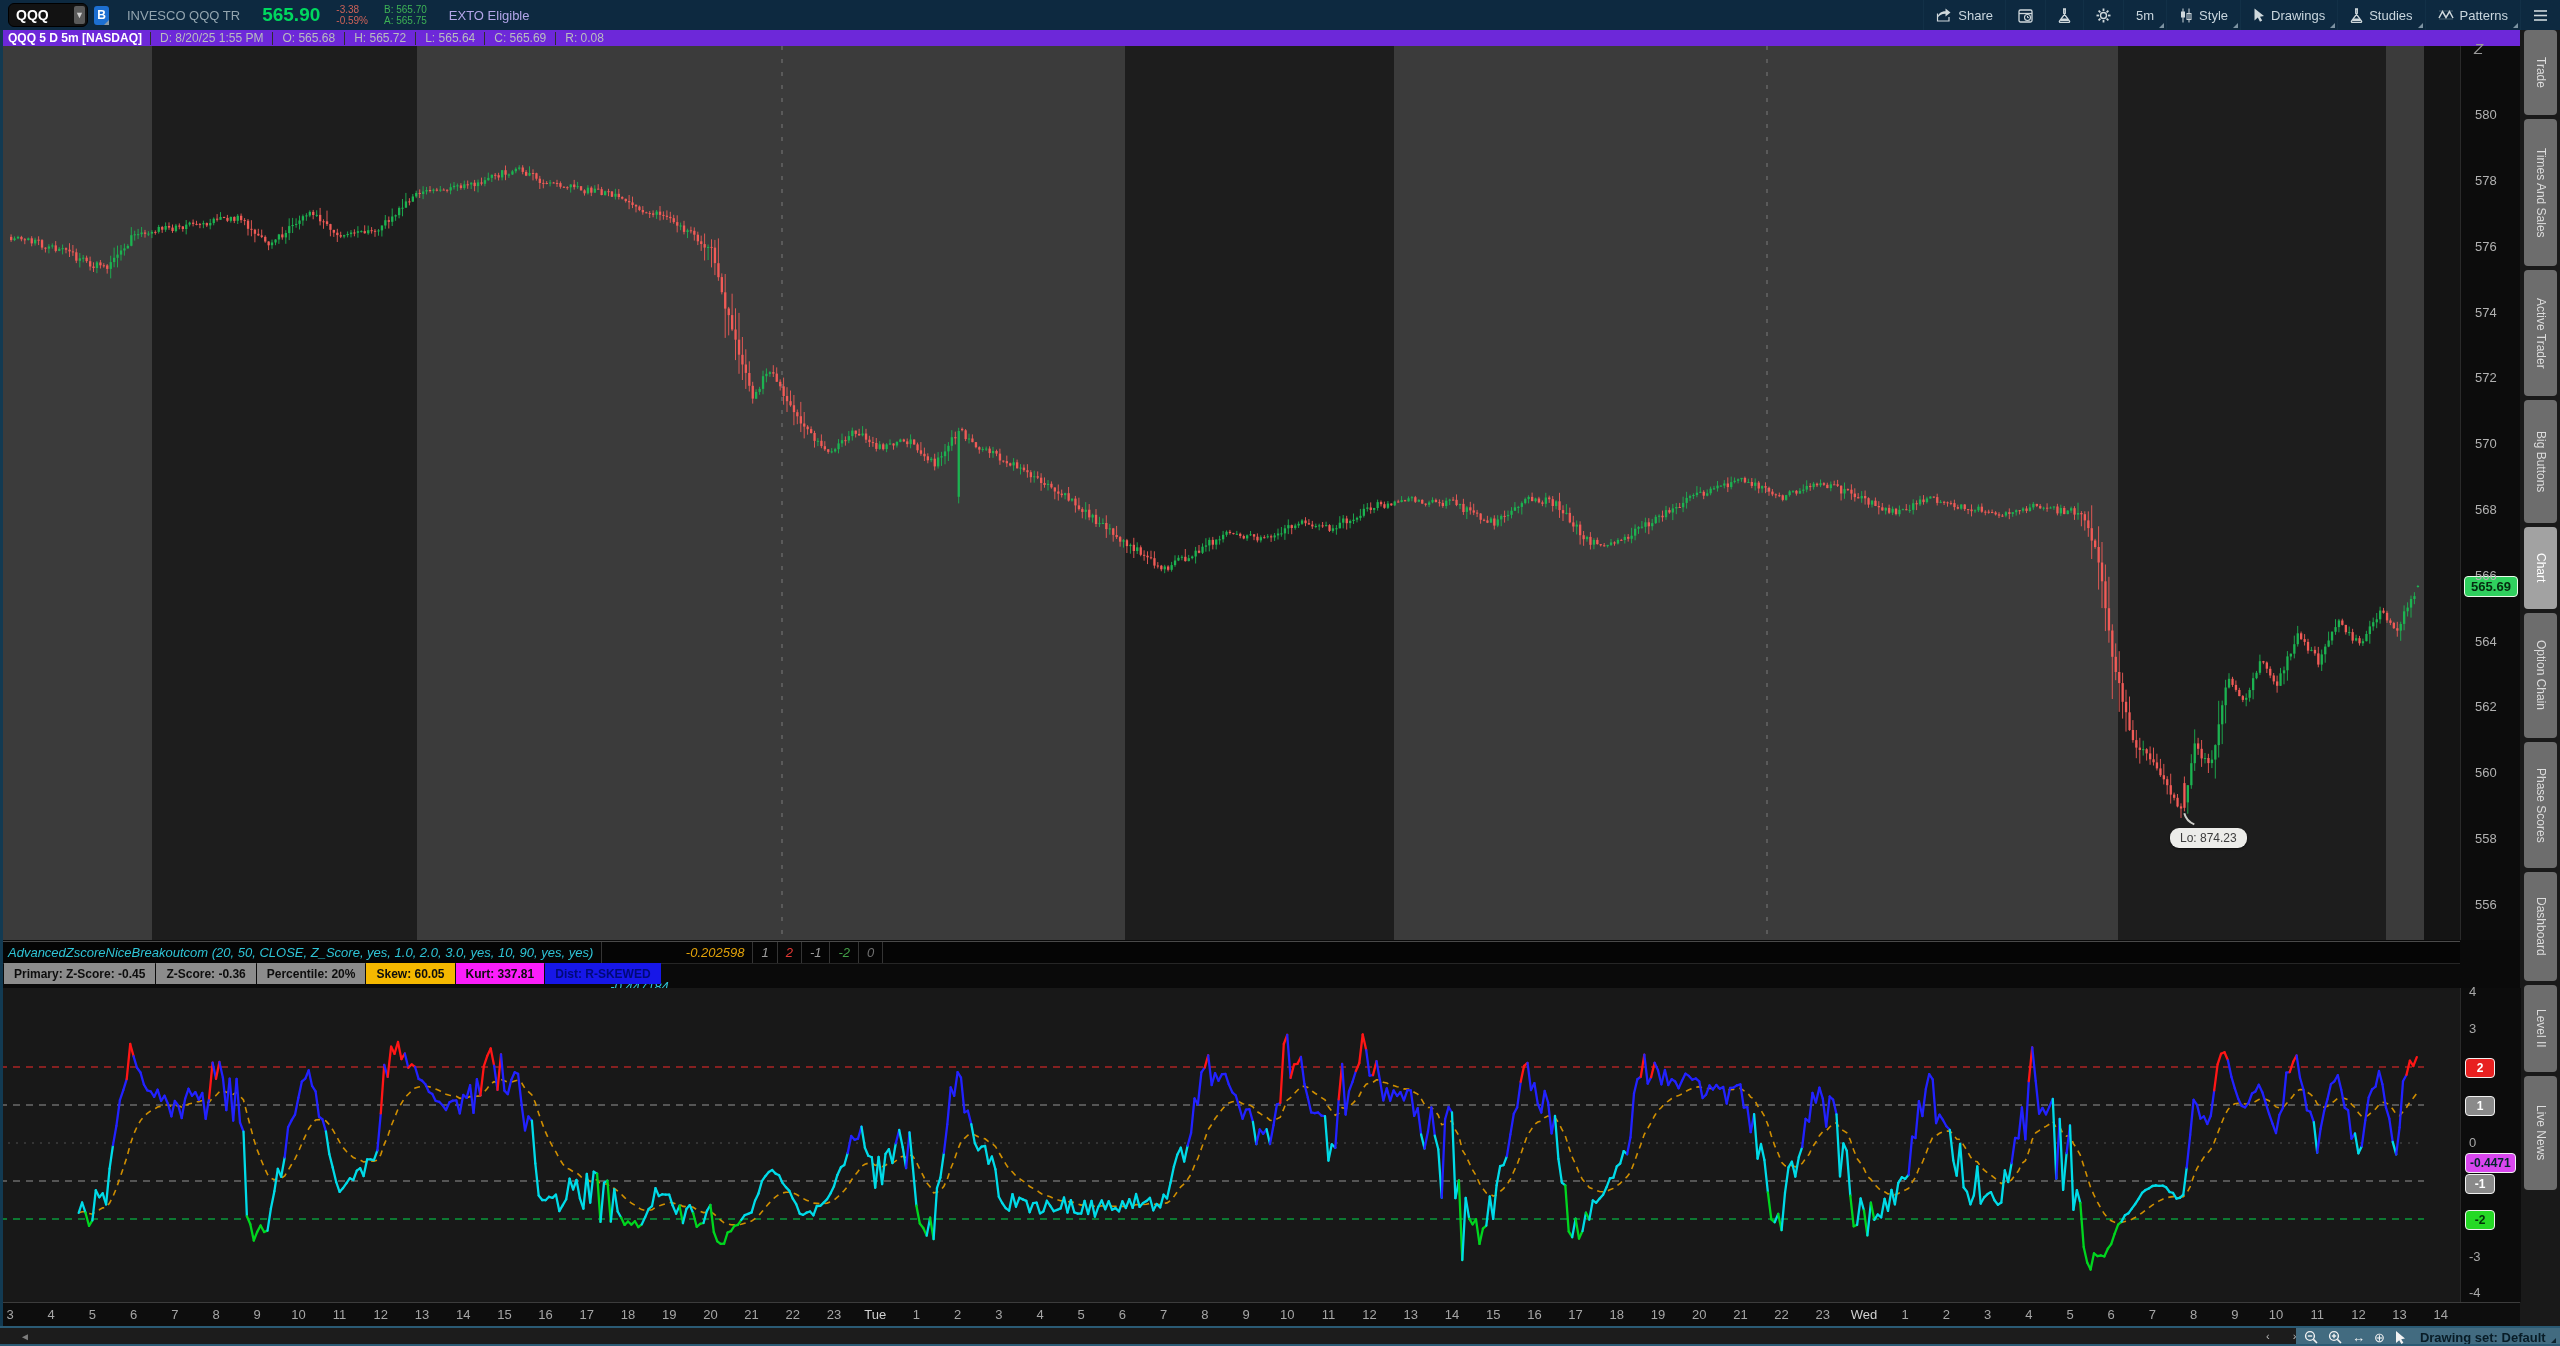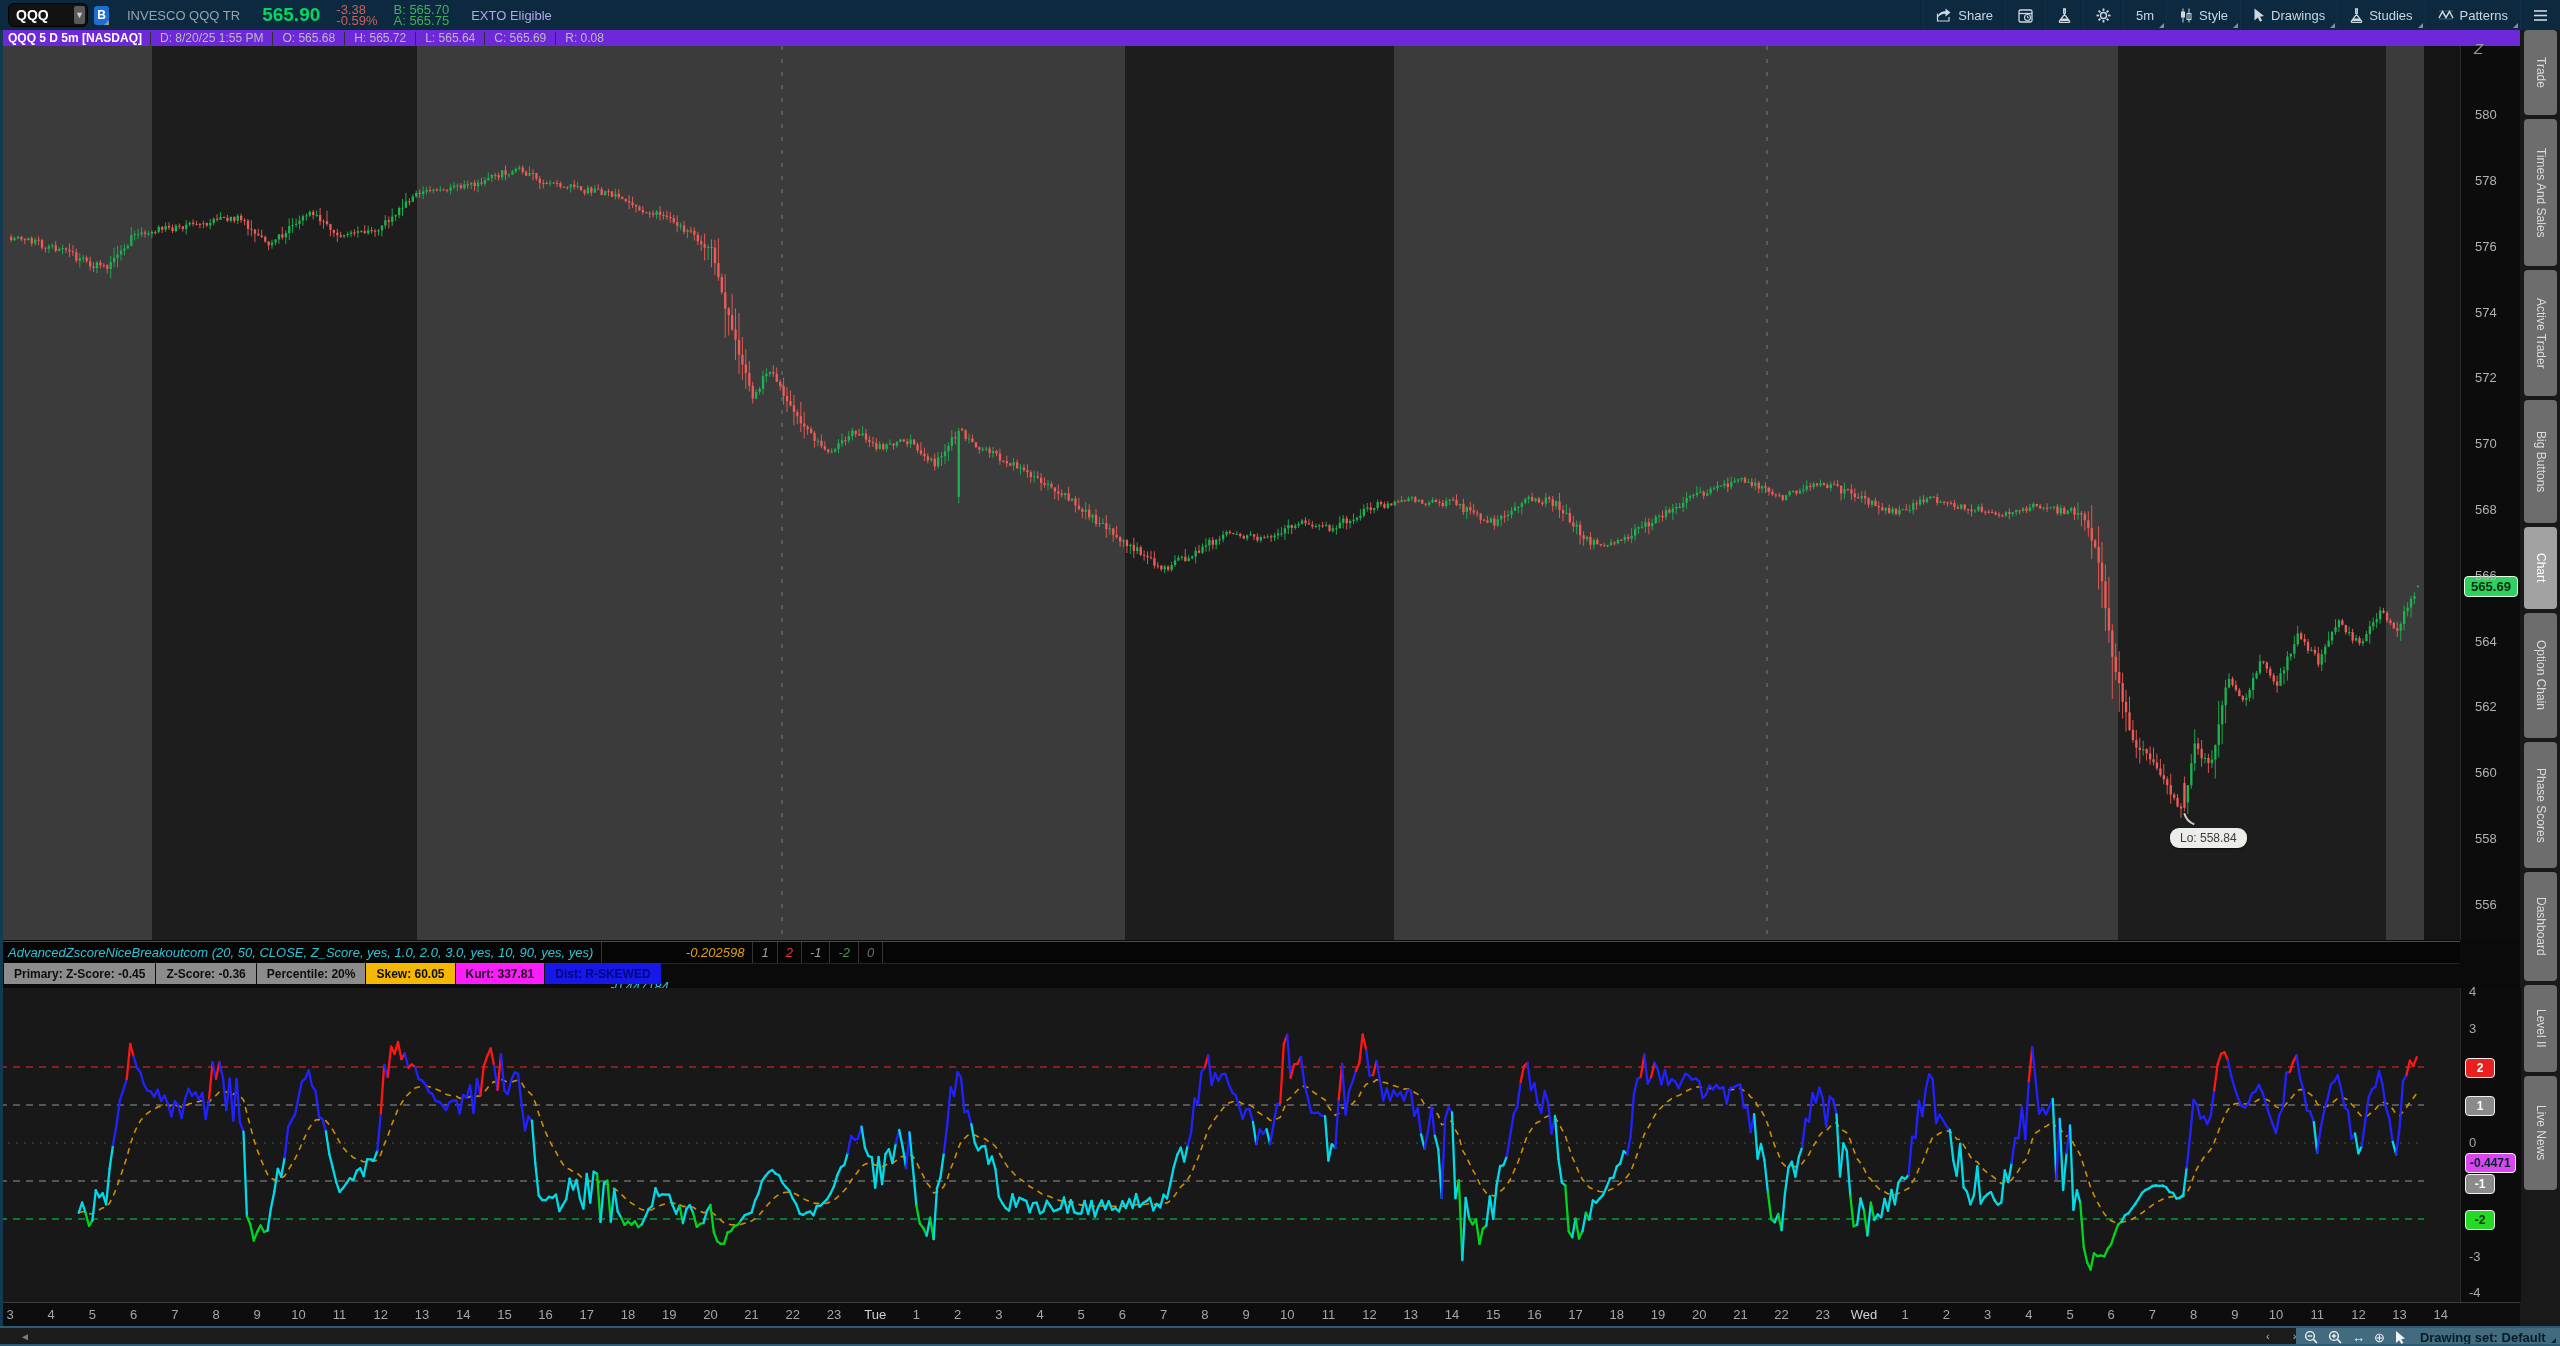--- a/index.html
+++ b/index.html
@@ -8,21 +8,21 @@
 
   
   .toolbar{position:absolute;left:0;top:0;width:2560px;height:30px;background:#0d2940;display:flex;align-items:center;color:#c9d6de;font-size:13px;}
   .symbol-box{position:relative;margin-left:8px;width:78px;height:22px;background:#121212;border:1px solid #000;border-radius:6px;display:flex;align-items:center;}
   .symbol-box input{background:transparent;border:none;outline:none;color:#fff;font-size:14px;font-weight:bold;width:56px;padding-left:7px;font-family:"Liberation Sans",sans-serif;}
   .symbol-dd{width:16px;height:18px;margin-right:2px;background:#5a5a5a;border-radius:2px;color:#cfcfcf;font-size:9px;display:flex;align-items:center;justify-content:center;}
   .fold{position:absolute;right:0;bottom:0;width:0;height:0;border-left:5px solid transparent;border-bottom:5px solid #8a9aa5;}
   .b-badge{position:relative;margin-left:6px;width:15px;height:19px;background:#1d6fd1;border-radius:3px;color:#fff;font-size:12px;font-weight:bold;display:flex;align-items:center;justify-content:center;}
   .company{margin-left:18px;color:#93a5af;}
   .last-price{margin-left:22px;color:#00d85f;font-size:19px;font-weight:bold;}
-  .stack{margin-left:16px;display:flex;flex-direction:column;justify-content:center;line-height:11px;font-size:13px;}
+  .stack{margin-left:16px;display:flex;flex-direction:column;justify-content:center;line-height:11px;font-size:10px;}
   .stack.red{color:#cd6258;}
   .stack.green{color:#3db255;}
   .exto{margin-left:22px;color:#b3a6e9;}
   .tb-right{margin-left:auto;display:flex;align-items:stretch;height:100%;}
   .tb-btn{position:relative;display:flex;align-items:center;justify-content:center;gap:6px;padding:0 12px;border-left:1px solid #123047;cursor:pointer;white-space:nowrap;}
   .tb-btn svg{display:block;}
   .tb-fold{position:absolute;right:2px;bottom:2px;width:0;height:0;border-left:5px solid transparent;border-bottom:5px solid #7d93a2;}
 
   
   .chart-header{position:absolute;left:0;top:30px;width:2520px;height:16px;background:#6d28d9;display:flex;align-items:center;border-bottom:1px solid #000;}
@@ -1623,21 +1623,21 @@
         <line x1="2407.6" y1="556.3" x2="2407.6" y2="570.5" stroke="#1cb351" stroke-width="0.9"></line>
         <rect x="2406.5" y="561.6" width="2.3" height="3.7" fill="#1cb351"></rect>
         <line x1="2411.0" y1="549.6" x2="2411.0" y2="571.6" stroke="#1cb351" stroke-width="0.9"></line>
         <rect x="2409.9" y="553.0" width="2.3" height="8.6" fill="#1cb351"></rect>
         <line x1="2414.4" y1="546.2" x2="2414.4" y2="558.2" stroke="#1cb351" stroke-width="0.9"></line>
         <rect x="2413.3" y="550.1" width="2.3" height="2.9" fill="#1cb351"></rect>
         <line x1="2417.9" y1="539.0" x2="2417.9" y2="541.6" stroke="#1cb351" stroke-width="0.9"></line>
         <rect x="2416.8" y="540.0" width="2.3" height="1.0" fill="#1cb351"></rect>
         <path d="M 2184.3 767.3639999999989 q 2 8 10 11" stroke="#cfcfca" stroke-width="2" fill="none"></path>
       </svg>
-    <div class="lo-tip">Lo: 558.84</div>
+    <div class="lo-tip">Lo: 874.23</div>
   </div>
 
   <div class="price-axis" id="price-axis">
     <div class="last-badge" id="last-badge" style="top: 529.999px;">565.69</div>
   <div class="pa-label" style="top: 61.2px;">580</div>
       <div class="pa-label" style="top: 127px;">578</div>
       <div class="pa-label" style="top: 192.8px;">576</div>
       <div class="pa-label" style="top: 258.6px;">574</div>
       <div class="pa-label" style="top: 324.4px;">572</div>
       <div class="pa-label" style="top: 390.2px;">570</div>

